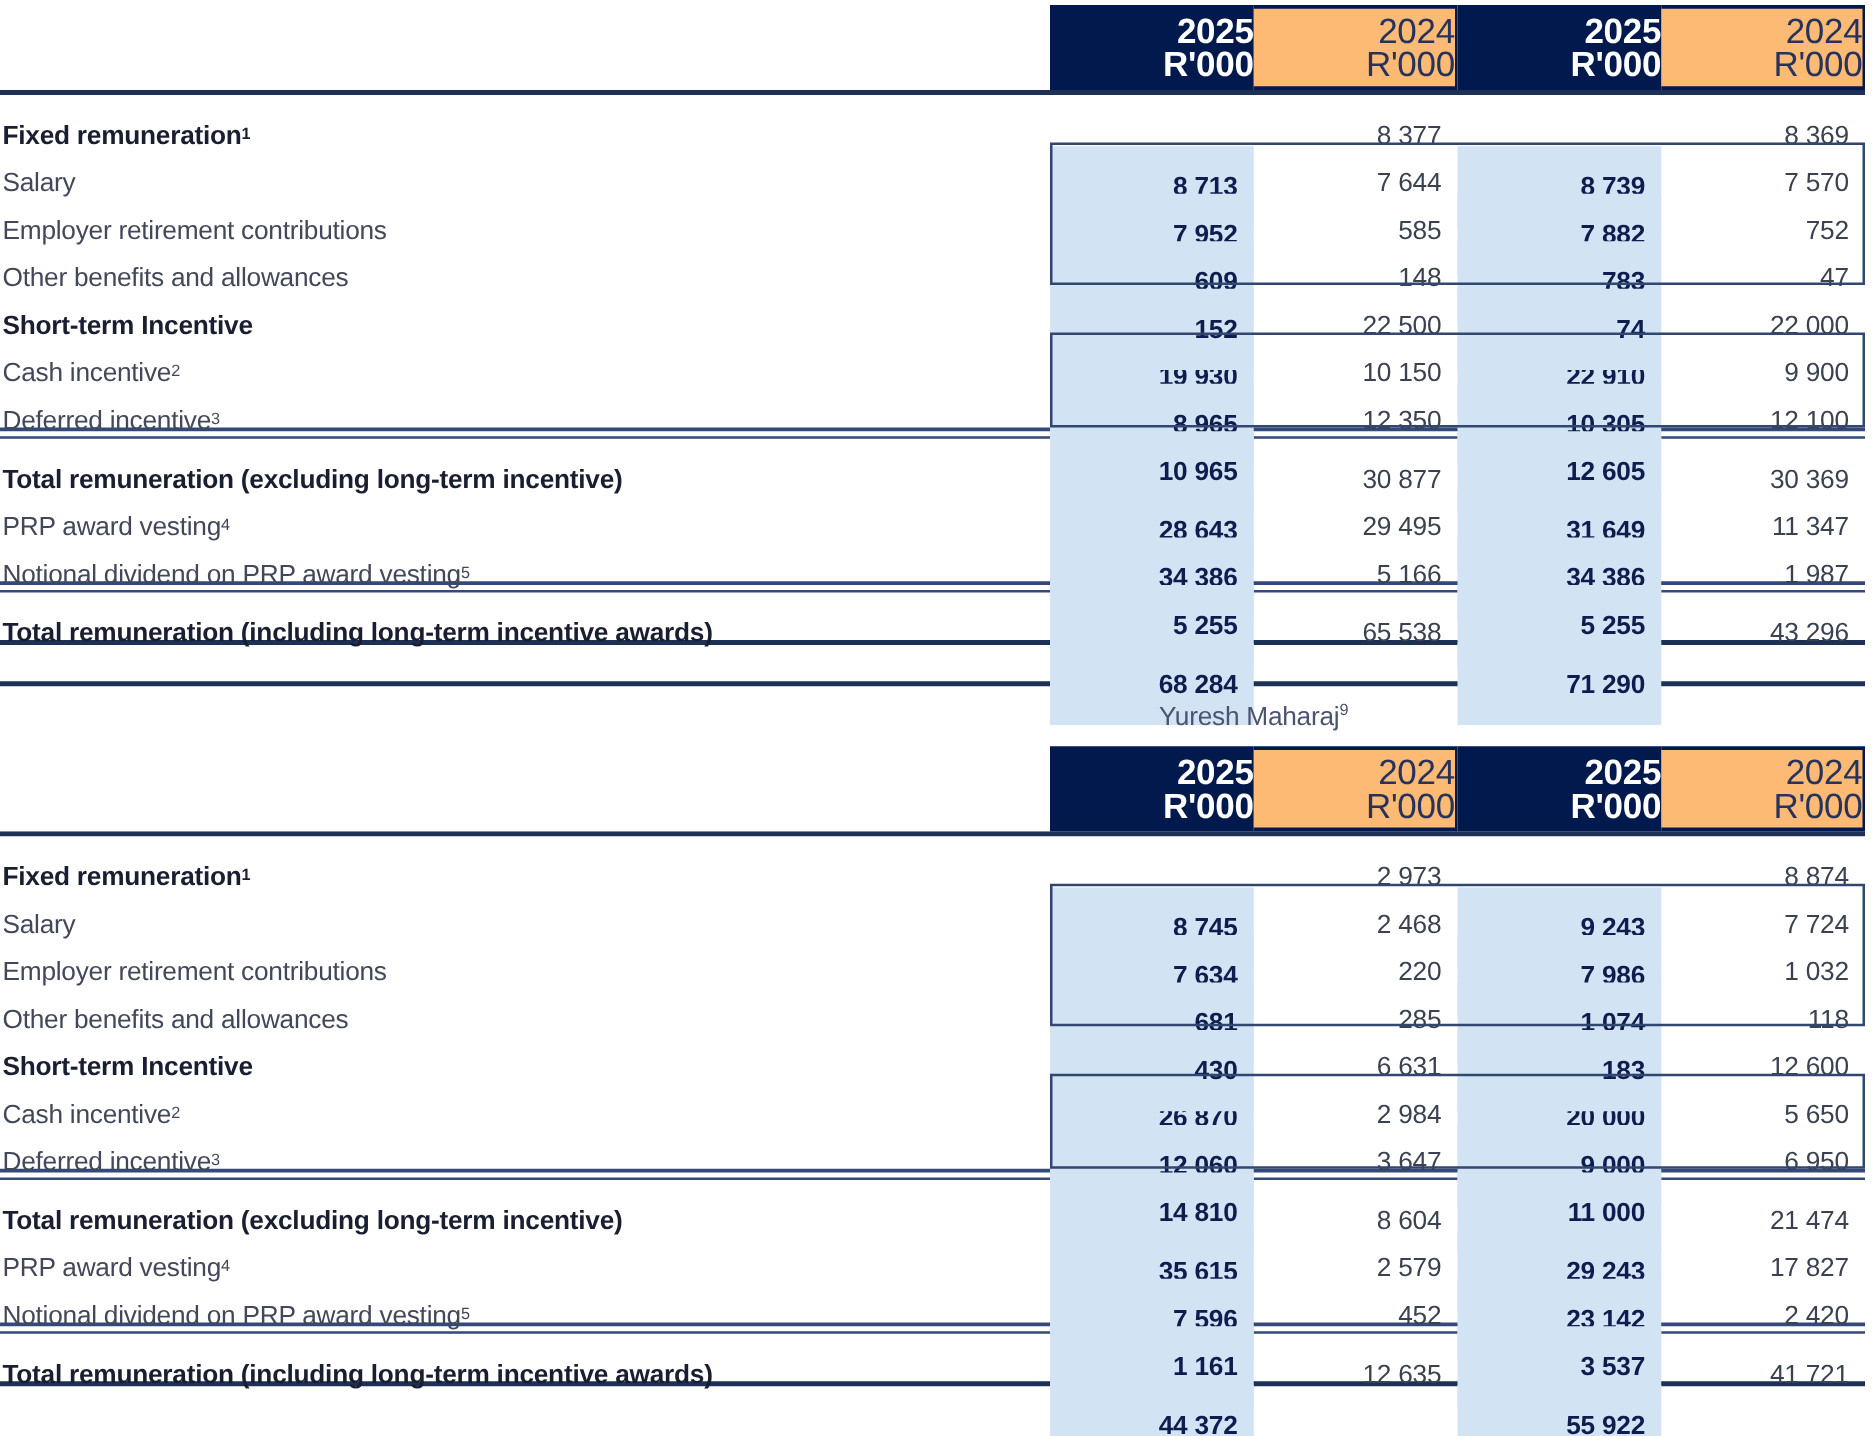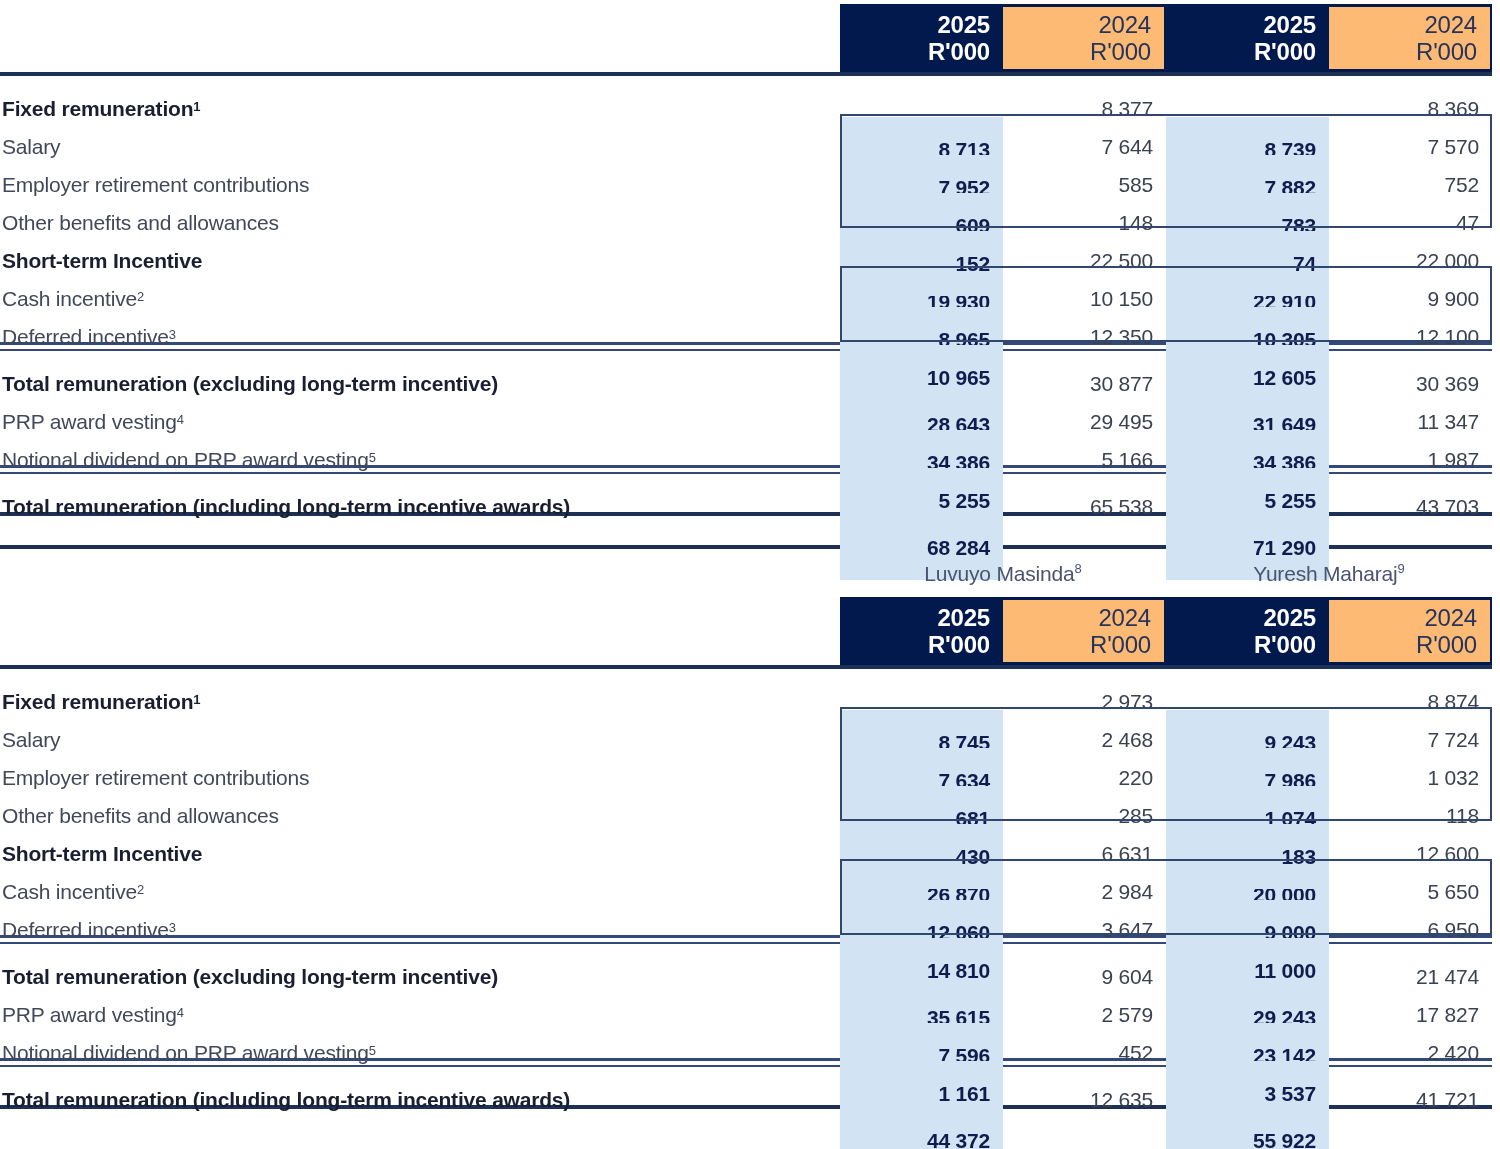--- a/index.html
+++ b/index.html
@@ -21,21 +21,21 @@
   .rem-table.second .names-row { height:48px; }
   .person-name { text-align:center; font-size:21px; color:#4a5470; }
   .person-name sup { font-size:13px; letter-spacing:0; }
 
   
   .header-band { display:grid; grid-template-columns:840px 163px 163px 163px 163px; height:68px; }
   .header-spacer { background:#ffffff; }
   .col-head { background:#02194e; height:100%; }
   .col-head .inner {
     height:100%; display:flex; flex-direction:column; justify-content:center;
-    align-items:flex-end; padding-right:13px; font-size:24px; line-height:27px;
+    align-items:flex-end; font-size:28px; line-height:27px;
   }
   .col-head.y2025 .inner { color:#ffffff; font-weight:bold; }
   .col-head.y2024 { padding:3px 2px 3px 0; }
   .col-head.y2024 .inner { background:#fdba74; color:#26335c; font-weight:normal; }
 
   
   .table-body .row {
     display:grid; grid-template-columns:840px 163px 163px 163px 163px; height:38px;
   }
   .cell { display:flex; align-items:center; height:100%; }
@@ -191,31 +191,30 @@
           <div class="cell num y2024">1 987</div>
         </div>
         <div class="rule-double"></div>
         <div class="row bold">
           <div class="cell label">
             <span>Total remuneration (including long-term incentive awards)</span>
           </div>
           <div class="cell num y2025">68 284</div>
           <div class="cell num y2024">65 538</div>
           <div class="cell num y2025">71 290</div>
-          <div class="cell num y2024">43 703</div>
+          <div class="cell num y2024">43 296</div>
         </div>
       </div>
     <div class="rule-thick"></div>
   </section>
 
   <section class="rem-table second">
     <div class="rule-thick"></div>
     <div class="names-row">
       <div class="header-spacer"></div>
-      <div class="person-name"><span>Luvuyo Masinda</span><sup>8</sup></div>
       <div class="person-name"><span>Yuresh Maharaj</span><sup>9</sup></div>
     </div>
     <div class="header-band">
       <div class="header-spacer"></div>
       <div class="col-head y2025">
           <div class="inner">
             <span>2025</span>
             <span>R'000</span>
           </div>
         </div>
@@ -311,21 +310,21 @@
             <div class="cell num y2025">11 000</div>
             <div class="cell num y2024">6 950</div>
           </div>
         </div>
         <div class="rule-double"></div>
         <div class="row bold">
           <div class="cell label">
             <span>Total remuneration (excluding long-term incentive)</span>
           </div>
           <div class="cell num y2025">35 615</div>
-          <div class="cell num y2024">9 604</div>
+          <div class="cell num y2024">8 604</div>
           <div class="cell num y2025">29 243</div>
           <div class="cell num y2024">21 474</div>
         </div>
         <div class="row">
           <div class="cell label">
             <span>PRP award vesting</span>
             <sup>4</sup>
           </div>
           <div class="cell num y2025">7 596</div>
           <div class="cell num y2024">2 579</div>

